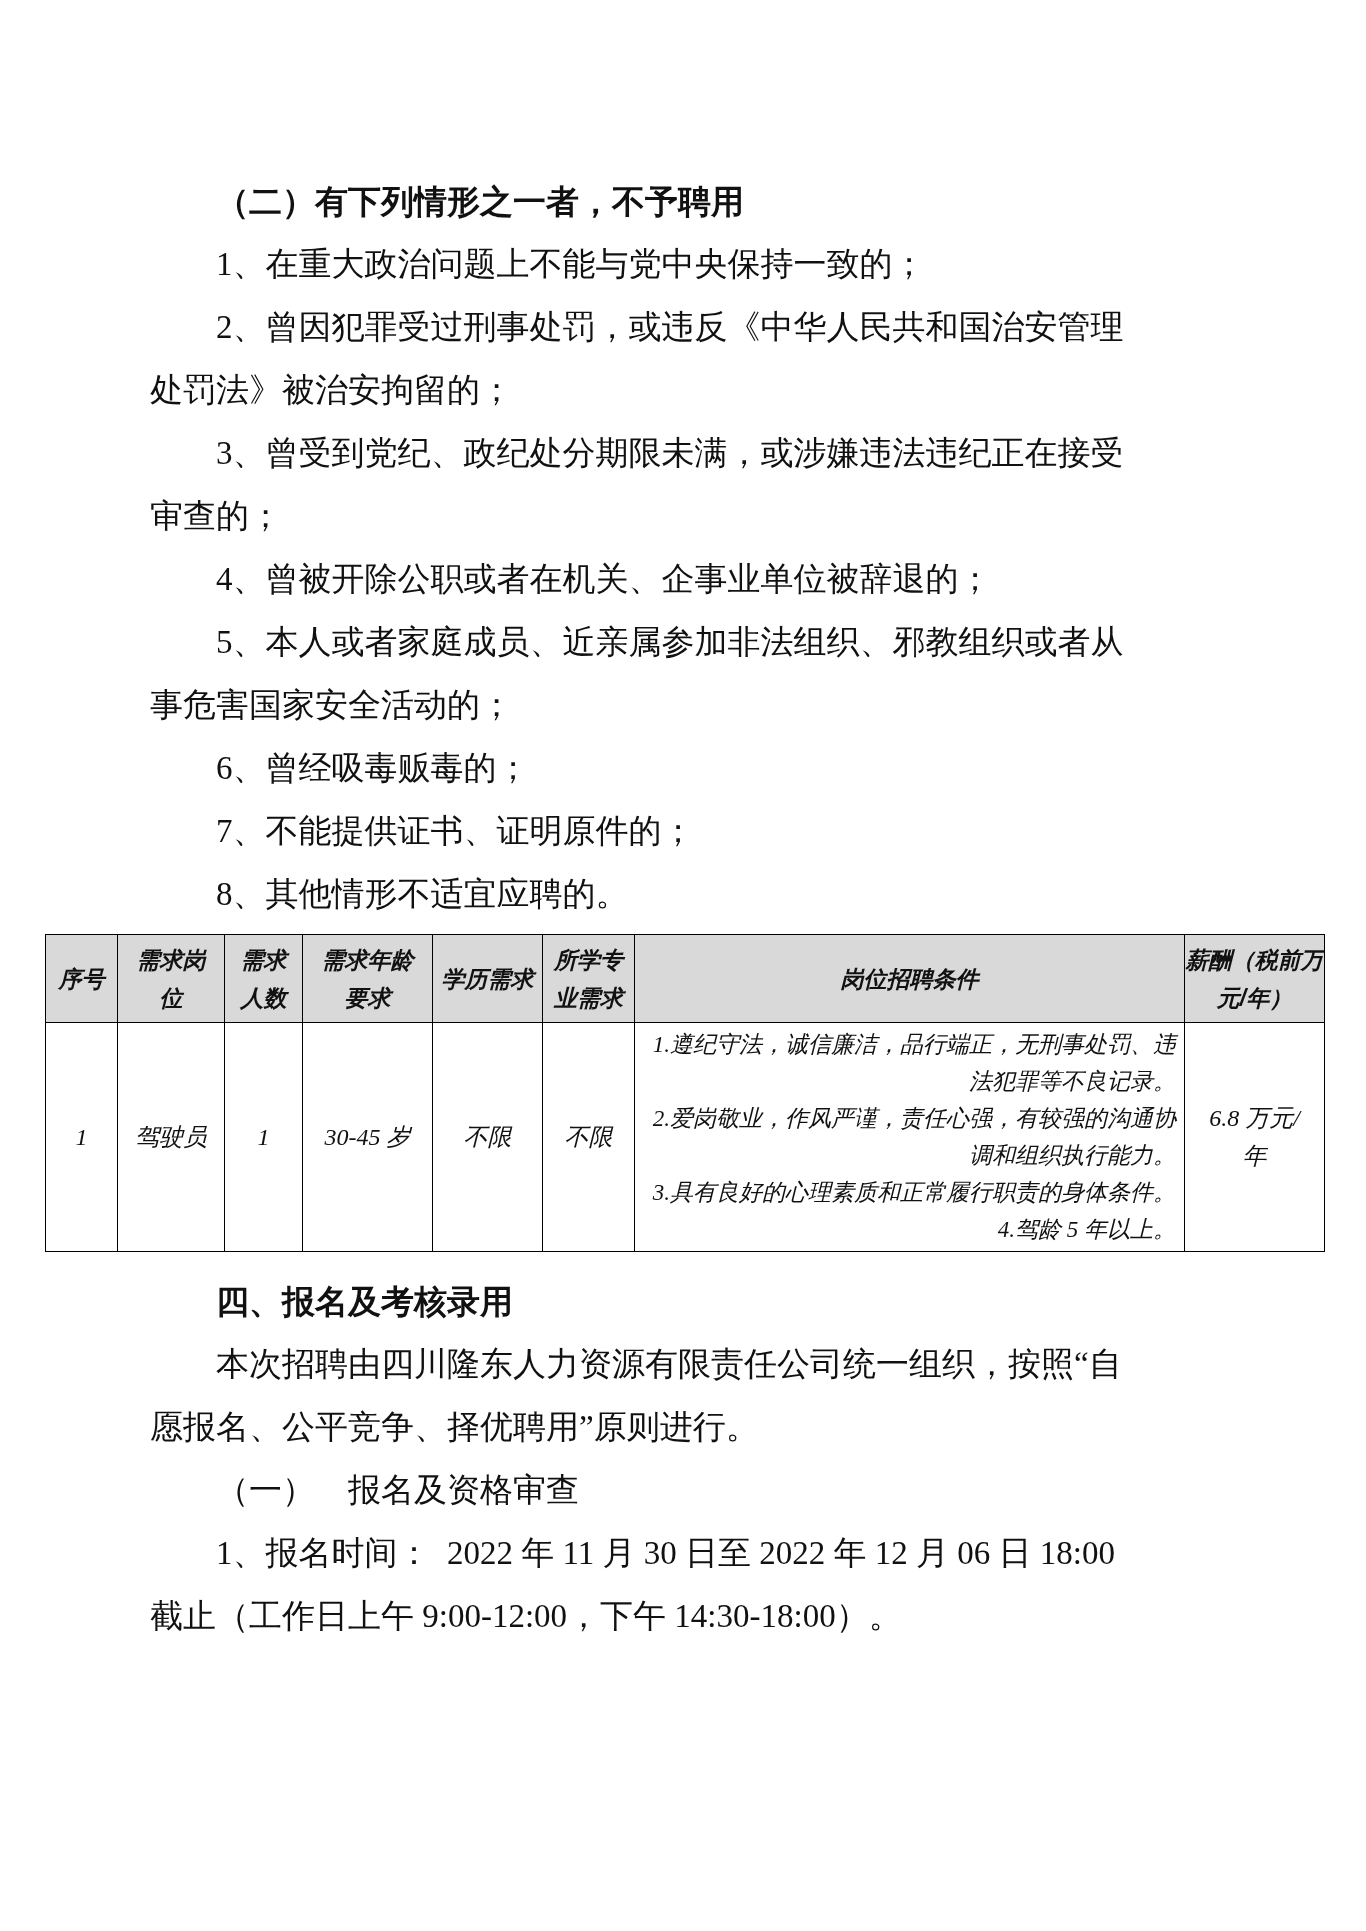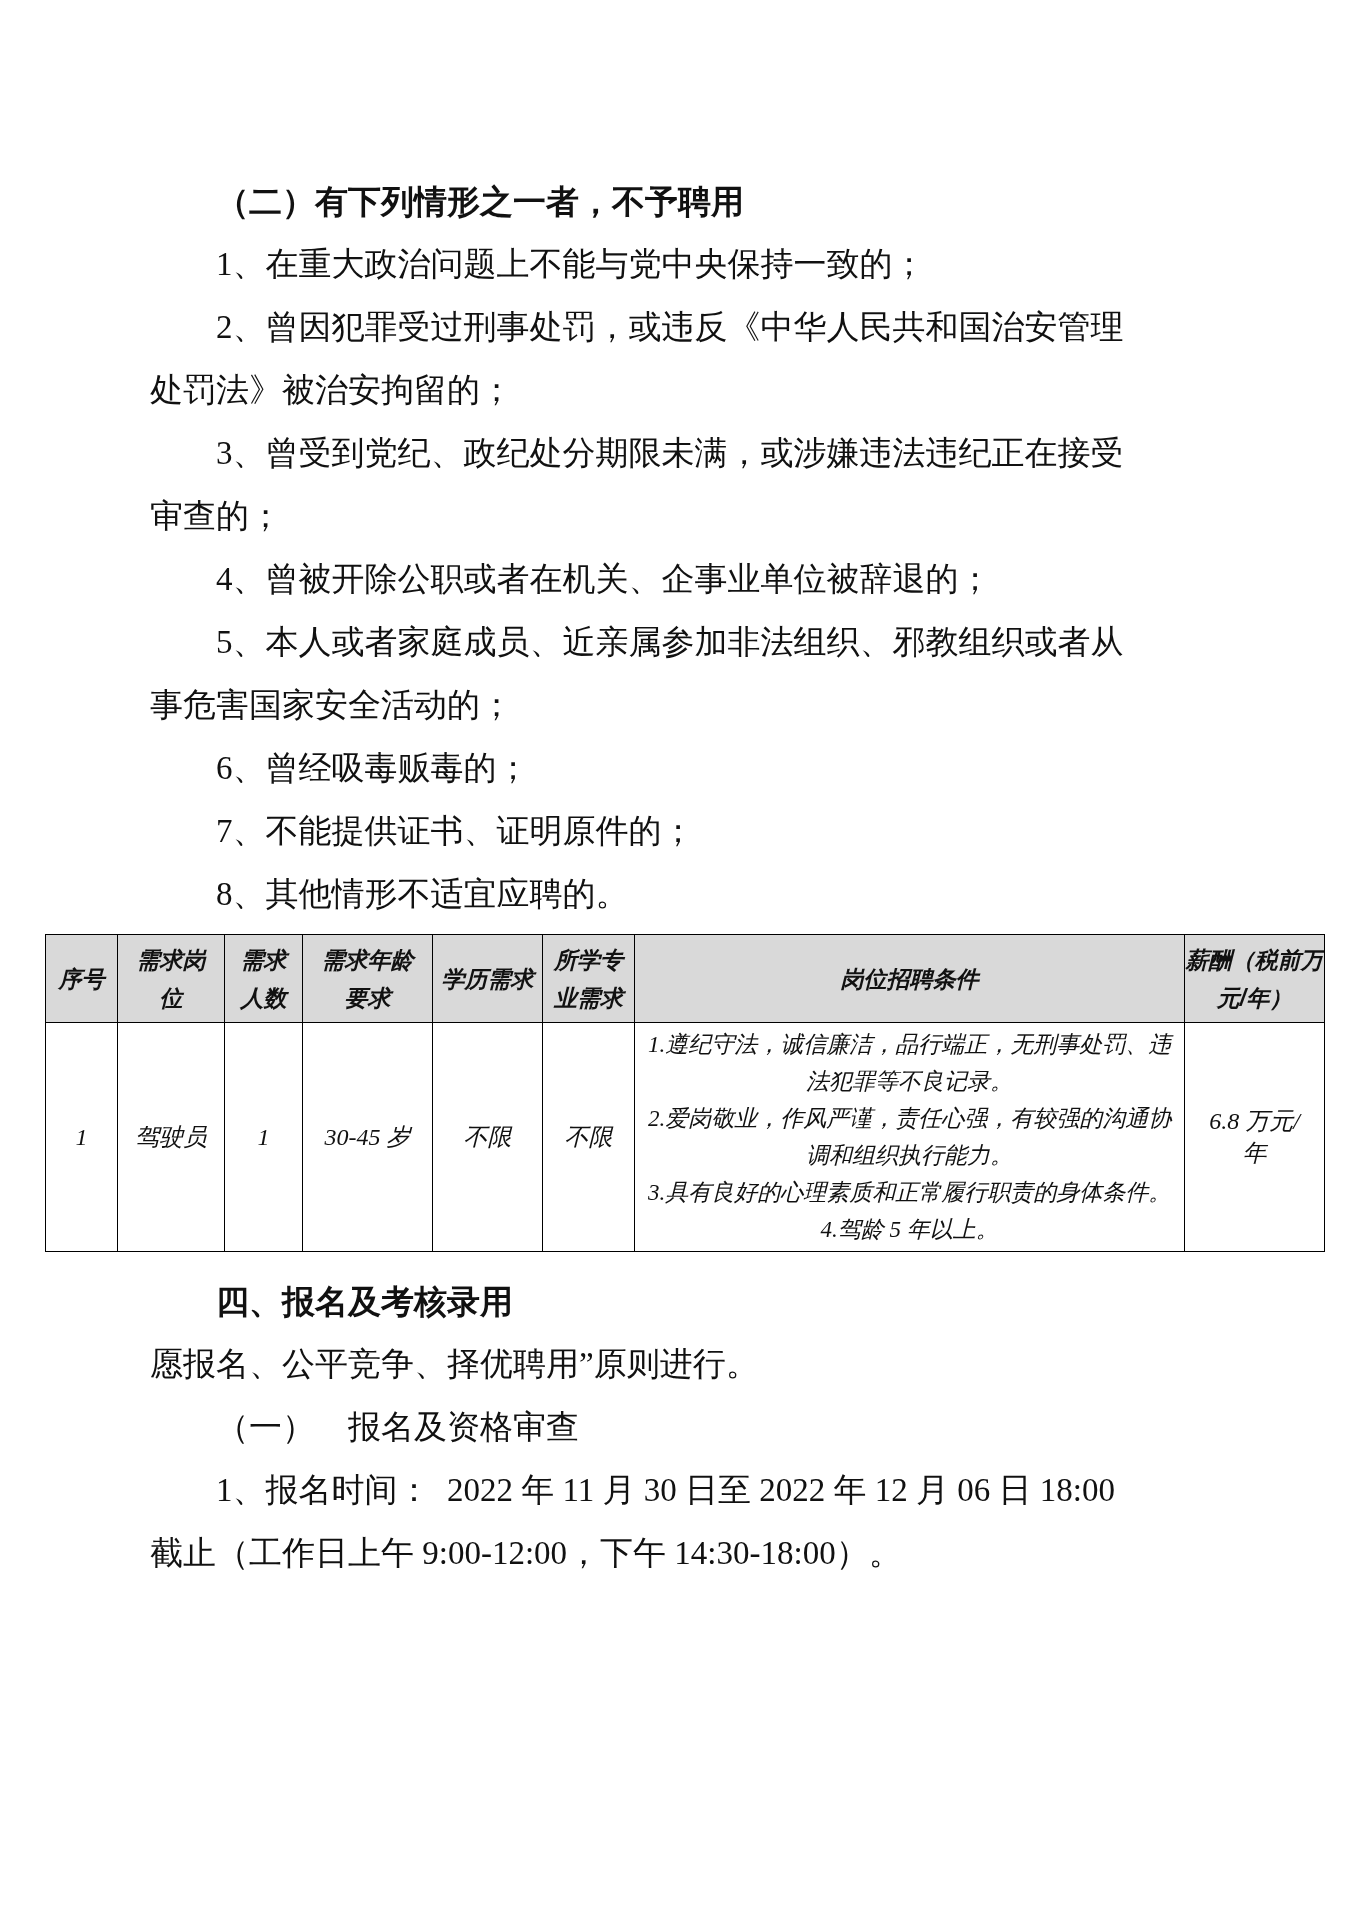--- a/index.html
+++ b/index.html
@@ -20,23 +20,23 @@
     border:1px solid #000000;padding:0;text-align:center;vertical-align:middle;
     overflow:hidden;
   }
   .req-table thead th{
     background:#d9d9d9;height:87px;font-weight:700;
     font-family:"Liberation Sans","DejaVu Sans",sans-serif;
     line-height:38px;font-size:23px;
   }
   .req-table tbody td{height:224px;font-size:24px;}
   .req-table td.cond{
-    text-align:center;padding:2px 8px;line-height:37px;font-size:23px;
+    text-align:right;padding:2px 8px;line-height:37px;font-size:23px;
   }
-  .salary-box{width:112px;margin:0 auto;line-height:32px;}
+  .salary-box{width:112px;margin:0 auto;line-height:38px;}
   .bottom-first{margin-top:18px;}
 </style>
 </head>
 <body>
 
 <div class="page">
   <div class="doc">
 
     <div class="ln ind hd">（二）有下列情形之一者，不予聘用</div>
     <div class="ln ind">1、在重大政治问题上不能与党中央保持一致的；</div>
@@ -110,19 +110,20 @@
             <div>4.驾龄 5 年以上。</div>
           </td>
           <td>
             <div class="salary-box">6.8 万元/年</div>
           </td>
         </tr>
       </tbody>
     </table>
 
     <div class="ln ind hd bottom-first">四、报名及考核录用</div>
+    <div class="ln ind">本次招聘由四川隆东人力资源有限责任公司统一组织，按照“自</div>
     <div class="ln">愿报名、公平竞争、择优聘用”原则进行。</div>
     <div class="ln ind">（一）　报名及资格审查</div>
     <div class="ln ind">1、报名时间：  2022 年 11 月 30 日至 2022 年 12 月 06 日 18:00</div>
     <div class="ln">截止（工作日上午 9:00-12:00，下午 14:30-18:00）。</div>
 
   </div>
 </div>
 
 </body></html>

